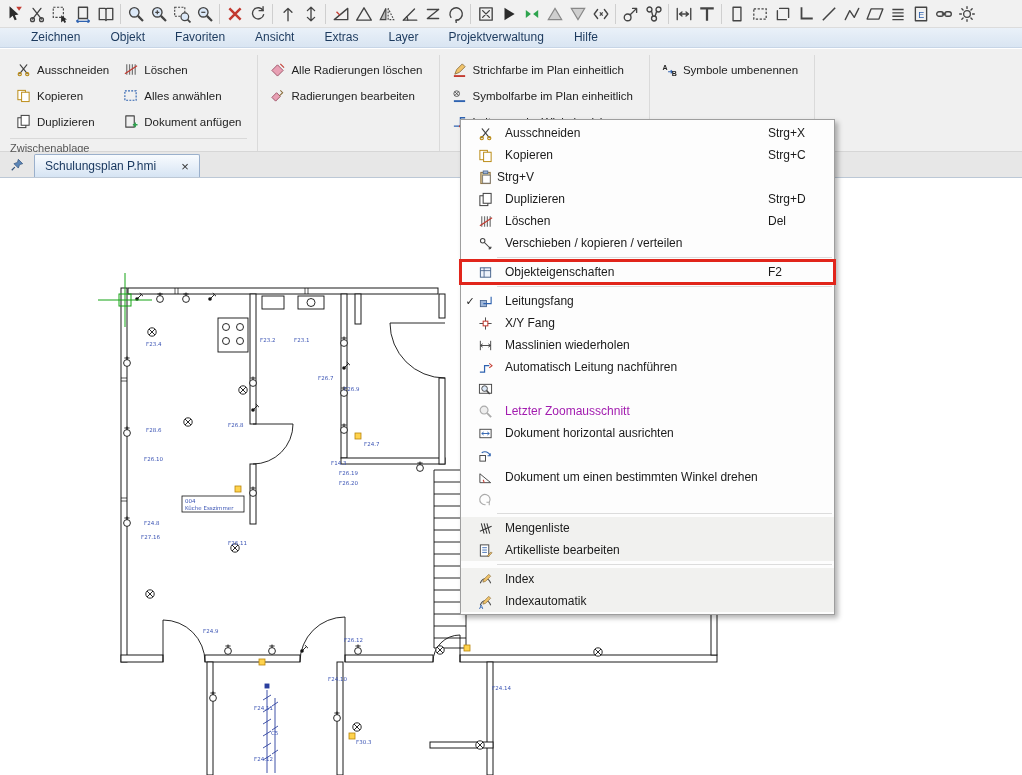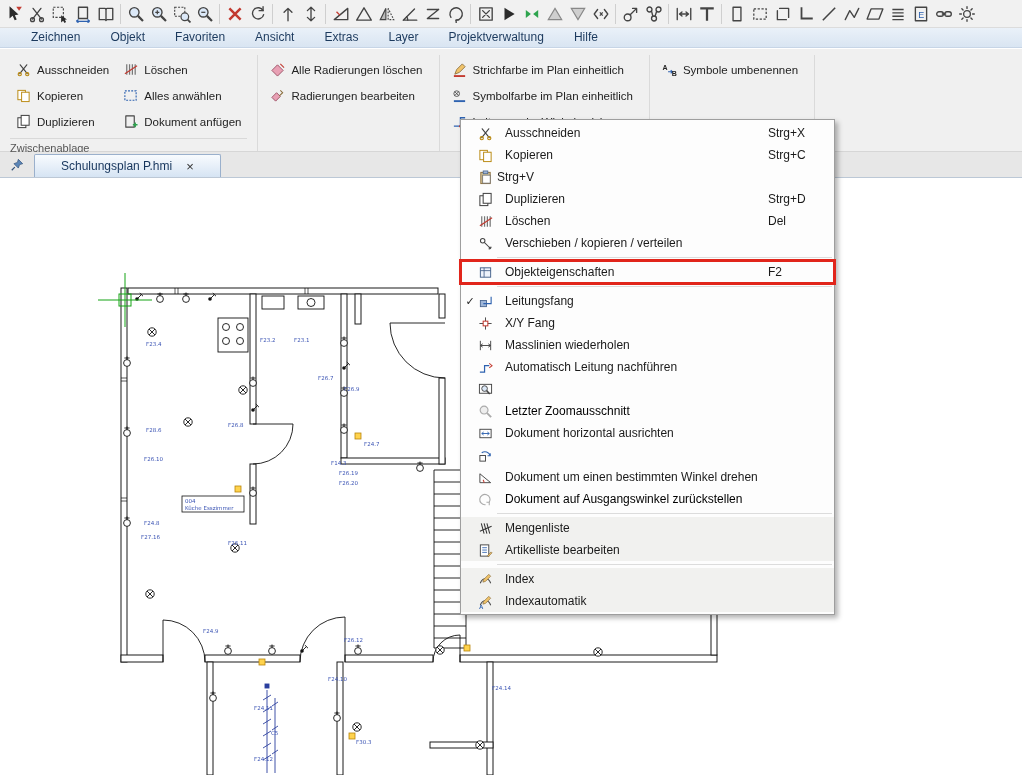--- a/index.html
+++ b/index.html
@@ -25,39 +25,39 @@
   .rib-btn{display:flex;align-items:center;gap:6px;font-size:11.5px;color:#222;
            padding:0 6px;white-space:nowrap}
   .rib-btn svg{width:15px;height:15px;flex:none}
   .rib-caption{position:absolute;left:6px;right:10px;top:83px;border-top:1px solid #d9d9d9;
                font-size:11px;color:#555;padding-top:3px}
   
   .tabbar{position:absolute;top:152px;left:0;width:100%;height:26px;background:#e7e7e7;
           border-bottom:1px solid #bcc8d6;display:flex;align-items:flex-end;box-sizing:border-box}
   .pin-btn{width:26px;height:22px;display:flex;align-items:center;justify-content:center;margin:0 4px 1px 4px}
   .pin-btn svg{width:14px;height:14px}
-  .tab{height:22px;display:flex;align-items:center;gap:14px;padding:0 26px;
+  .tab{height:22px;display:flex;align-items:center;gap:25px;padding:0 10px;
        background:linear-gradient(#f8fbfe,#d6e4f3);border:1px solid #9ab0cc;border-bottom:none;
        border-radius:2px 2px 0 0;font-size:12px;color:#17365d;white-space:nowrap}
   .tab-close{font-size:13px;color:#333;line-height:1}
   
   .canvas{position:absolute;top:178px;left:0;width:1022px;height:597px;background:#fff}
   .plan-label{font-family:"DejaVu Sans",sans-serif;font-size:5.5px;fill:#3b54b4}
   
   .ctx-menu{position:absolute;left:460px;top:119px;width:375px;background:#fdfdfd;
             border:1px solid #9e9e9e;box-shadow:3px 3px 5px rgba(0,0,0,.3);
             padding:2px 0;box-sizing:border-box;z-index:50}
   .ctx-group.tinted{background:#f1f1ef}
   .ctx-item{display:grid;grid-template-columns:14px 20px 1fr auto;align-items:center;
             height:22px;padding:0 2px;position:relative}
   .ctx-item svg{width:15px;height:15px;margin-left:1px}
   .ctx-check{font-size:11px;color:#222;text-align:center}
   .ctx-label{font-size:12px;color:#1a1a1a;padding-left:8px;white-space:nowrap}
   .ctx-shortcut{font-size:12px;color:#1a1a1a;padding-right:14px;width:64px;box-sizing:border-box}
-  .ctx-item.disabled .ctx-label{color:#000000}
+  .ctx-item.disabled .ctx-label{color:#a21caf}
   .ctx-item.highlighted{outline:3px solid #e1251b;outline-offset:-1px;z-index:2}
   .ctx-sep{height:1px;background:#dcdcdc;margin:3px 2px 3px 36px}
 </style>
 </head>
 <body>
 
 <div class="toolbar">
     <div class="tb-btn">
       <svg viewBox="0 0 16 16">
         <path d="M4 1 L4 12 L6.8 9.6 L8.6 13.6 L10.4 12.8 L8.8 9 L12 8.4 Z" fill="#2b2b2b"></path>
@@ -721,21 +721,20 @@
         </svg>
         <span class="ctx-label">Dokument um einen bestimmten Winkel drehen</span>
         <span class="ctx-shortcut"></span>
       </div>
       <div class="ctx-item disabled">
         <span class="ctx-check"></span>
         <svg viewBox="0 0 16 16">
           <path d="M12 11 A5.5 5.5 0 1 0 8 13.5" fill="none" stroke="#aaa" stroke-width="1.2"></path>
           <path d="M12 14 V11 H9" fill="none" stroke="#aaa" stroke-width="1.1"></path>
         </svg>
-        <span class="ctx-label">Dokument auf Ausgangswinkel zurückstellen</span>
         <span class="ctx-shortcut"></span>
       </div>
     </div>
     <div class="ctx-sep"></div>
     <div class="ctx-group tinted">
       <div class="ctx-item">
         <span class="ctx-check"></span>
         <svg viewBox="0 0 16 16">
           <path d="M3.5 2.5 L6.5 13.5 M6.5 2.5 L9.5 13.5 M9.5 2.5 L12.5 13.5" stroke="#333" stroke-width="1.1" fill="none"></path>
           <path d="M2 11 L14.5 5.5" stroke="#333" stroke-width="1.1"></path>

